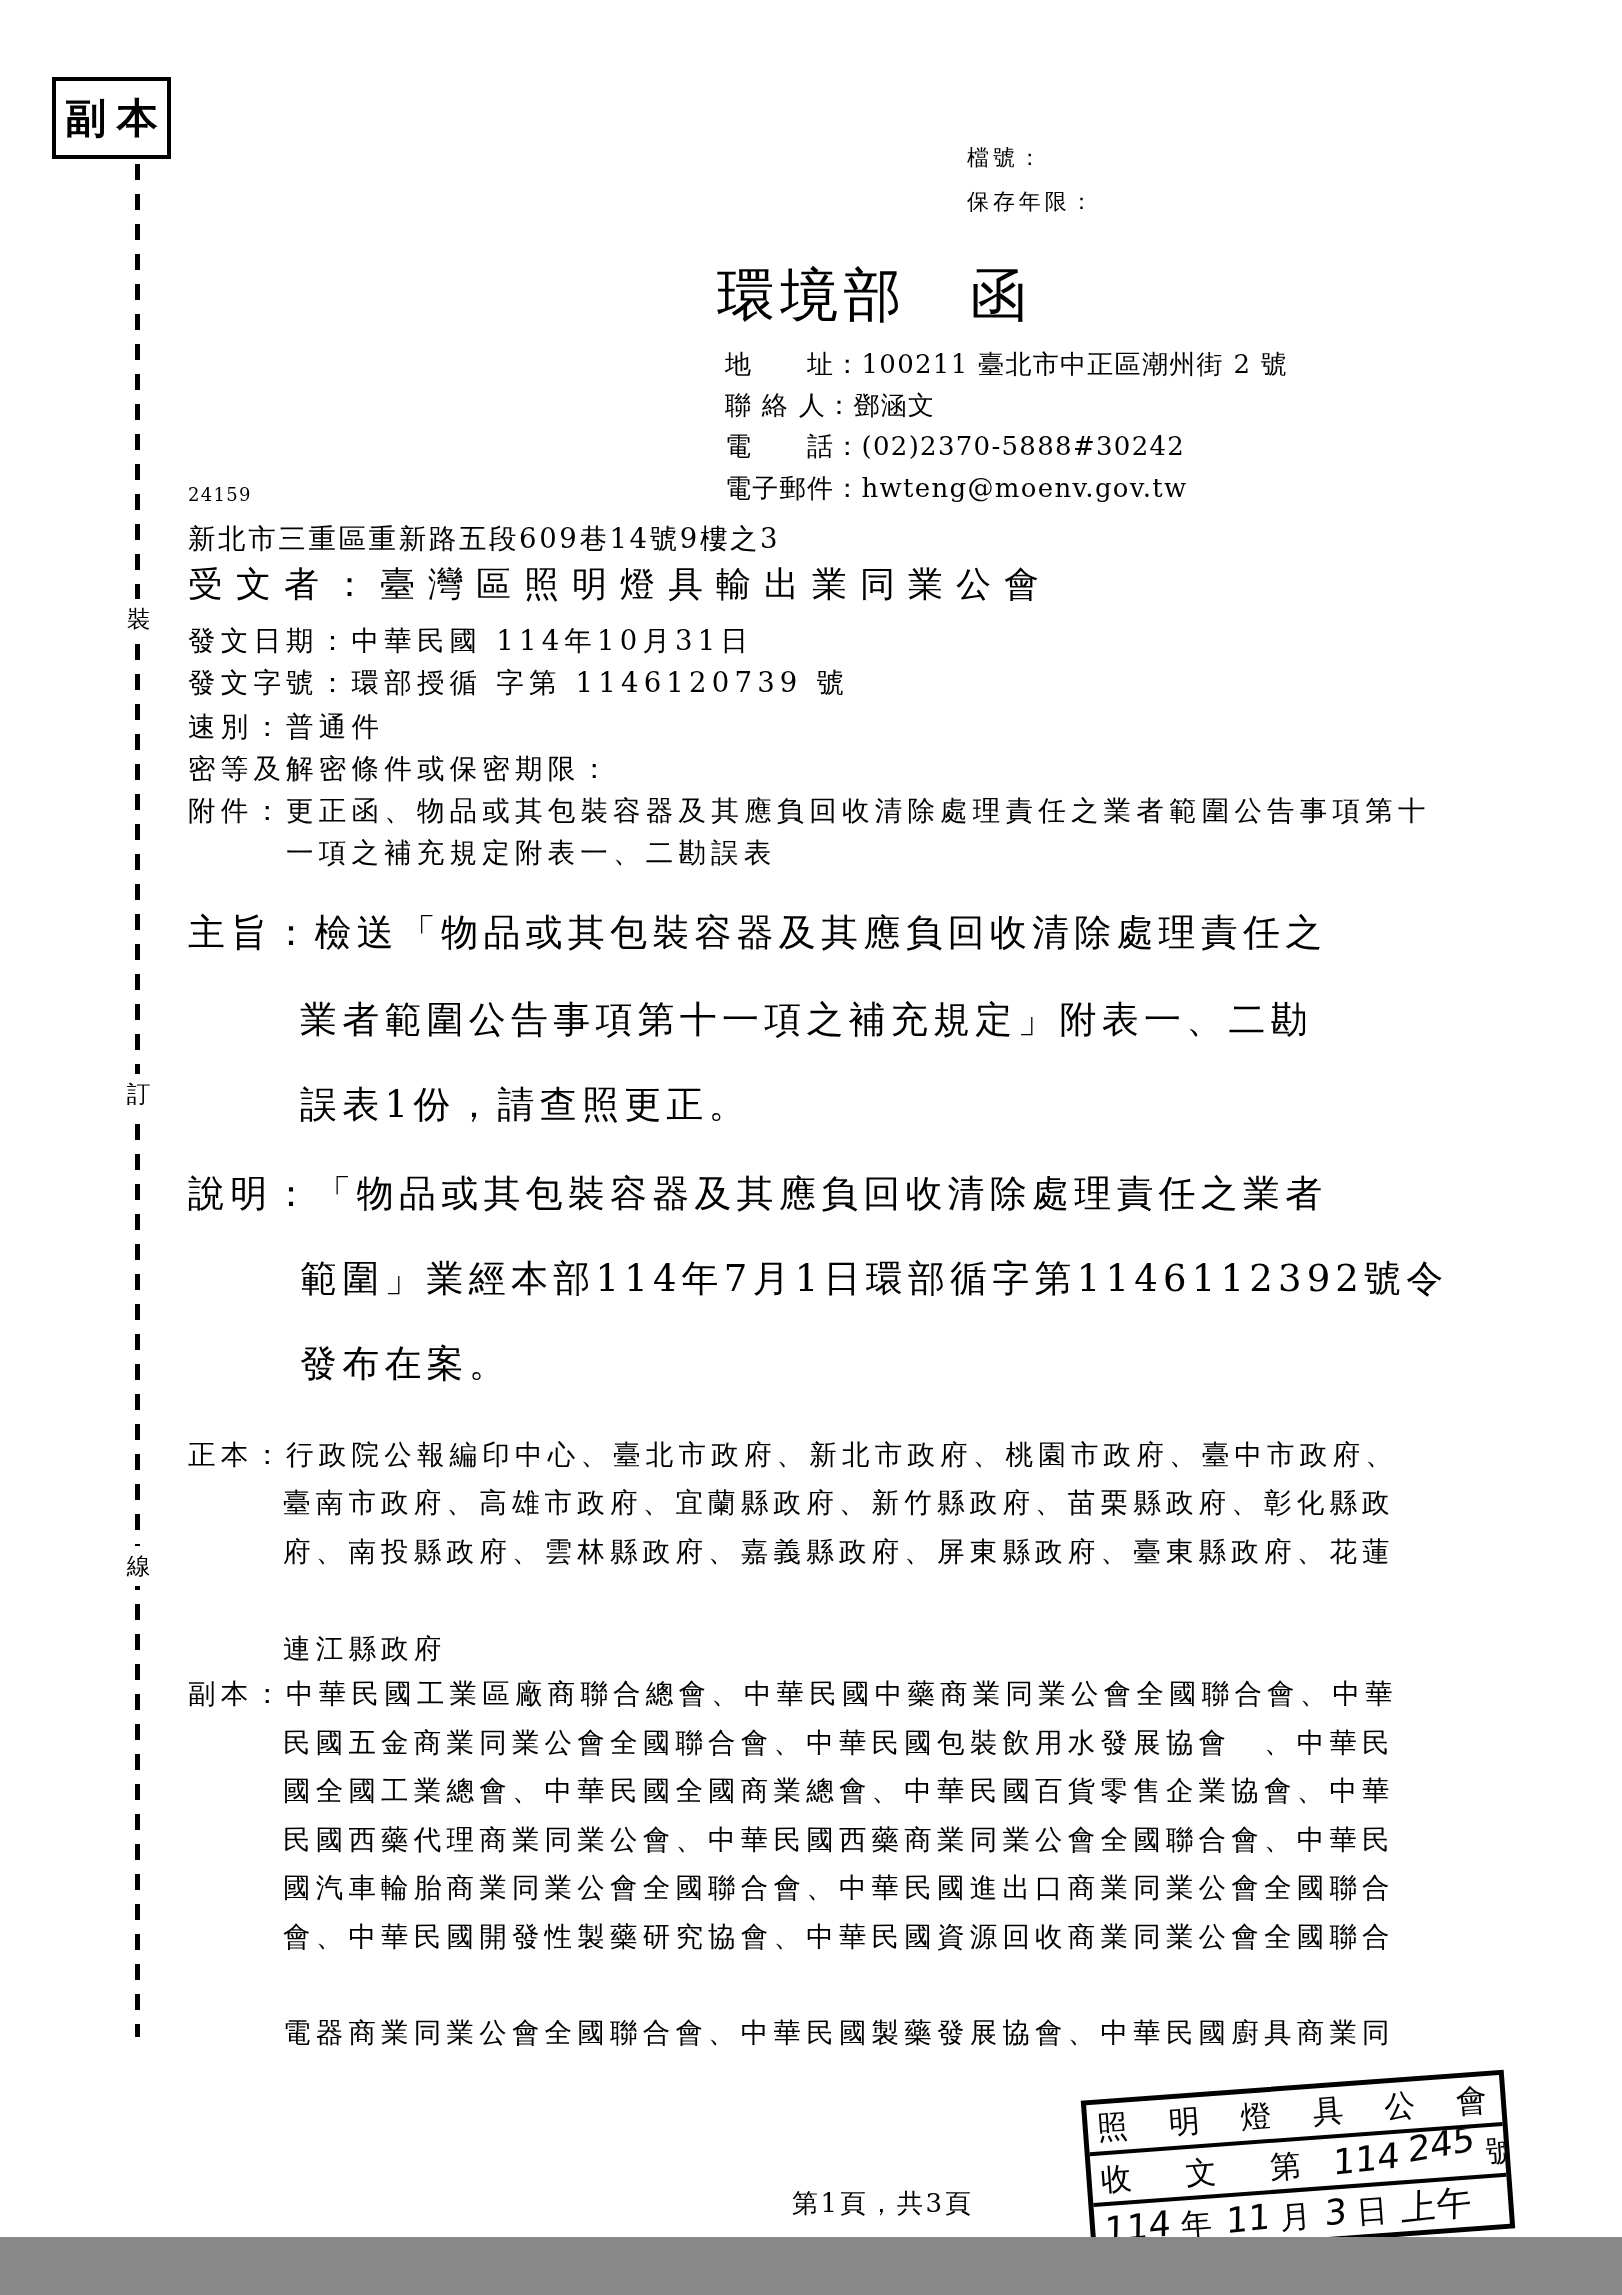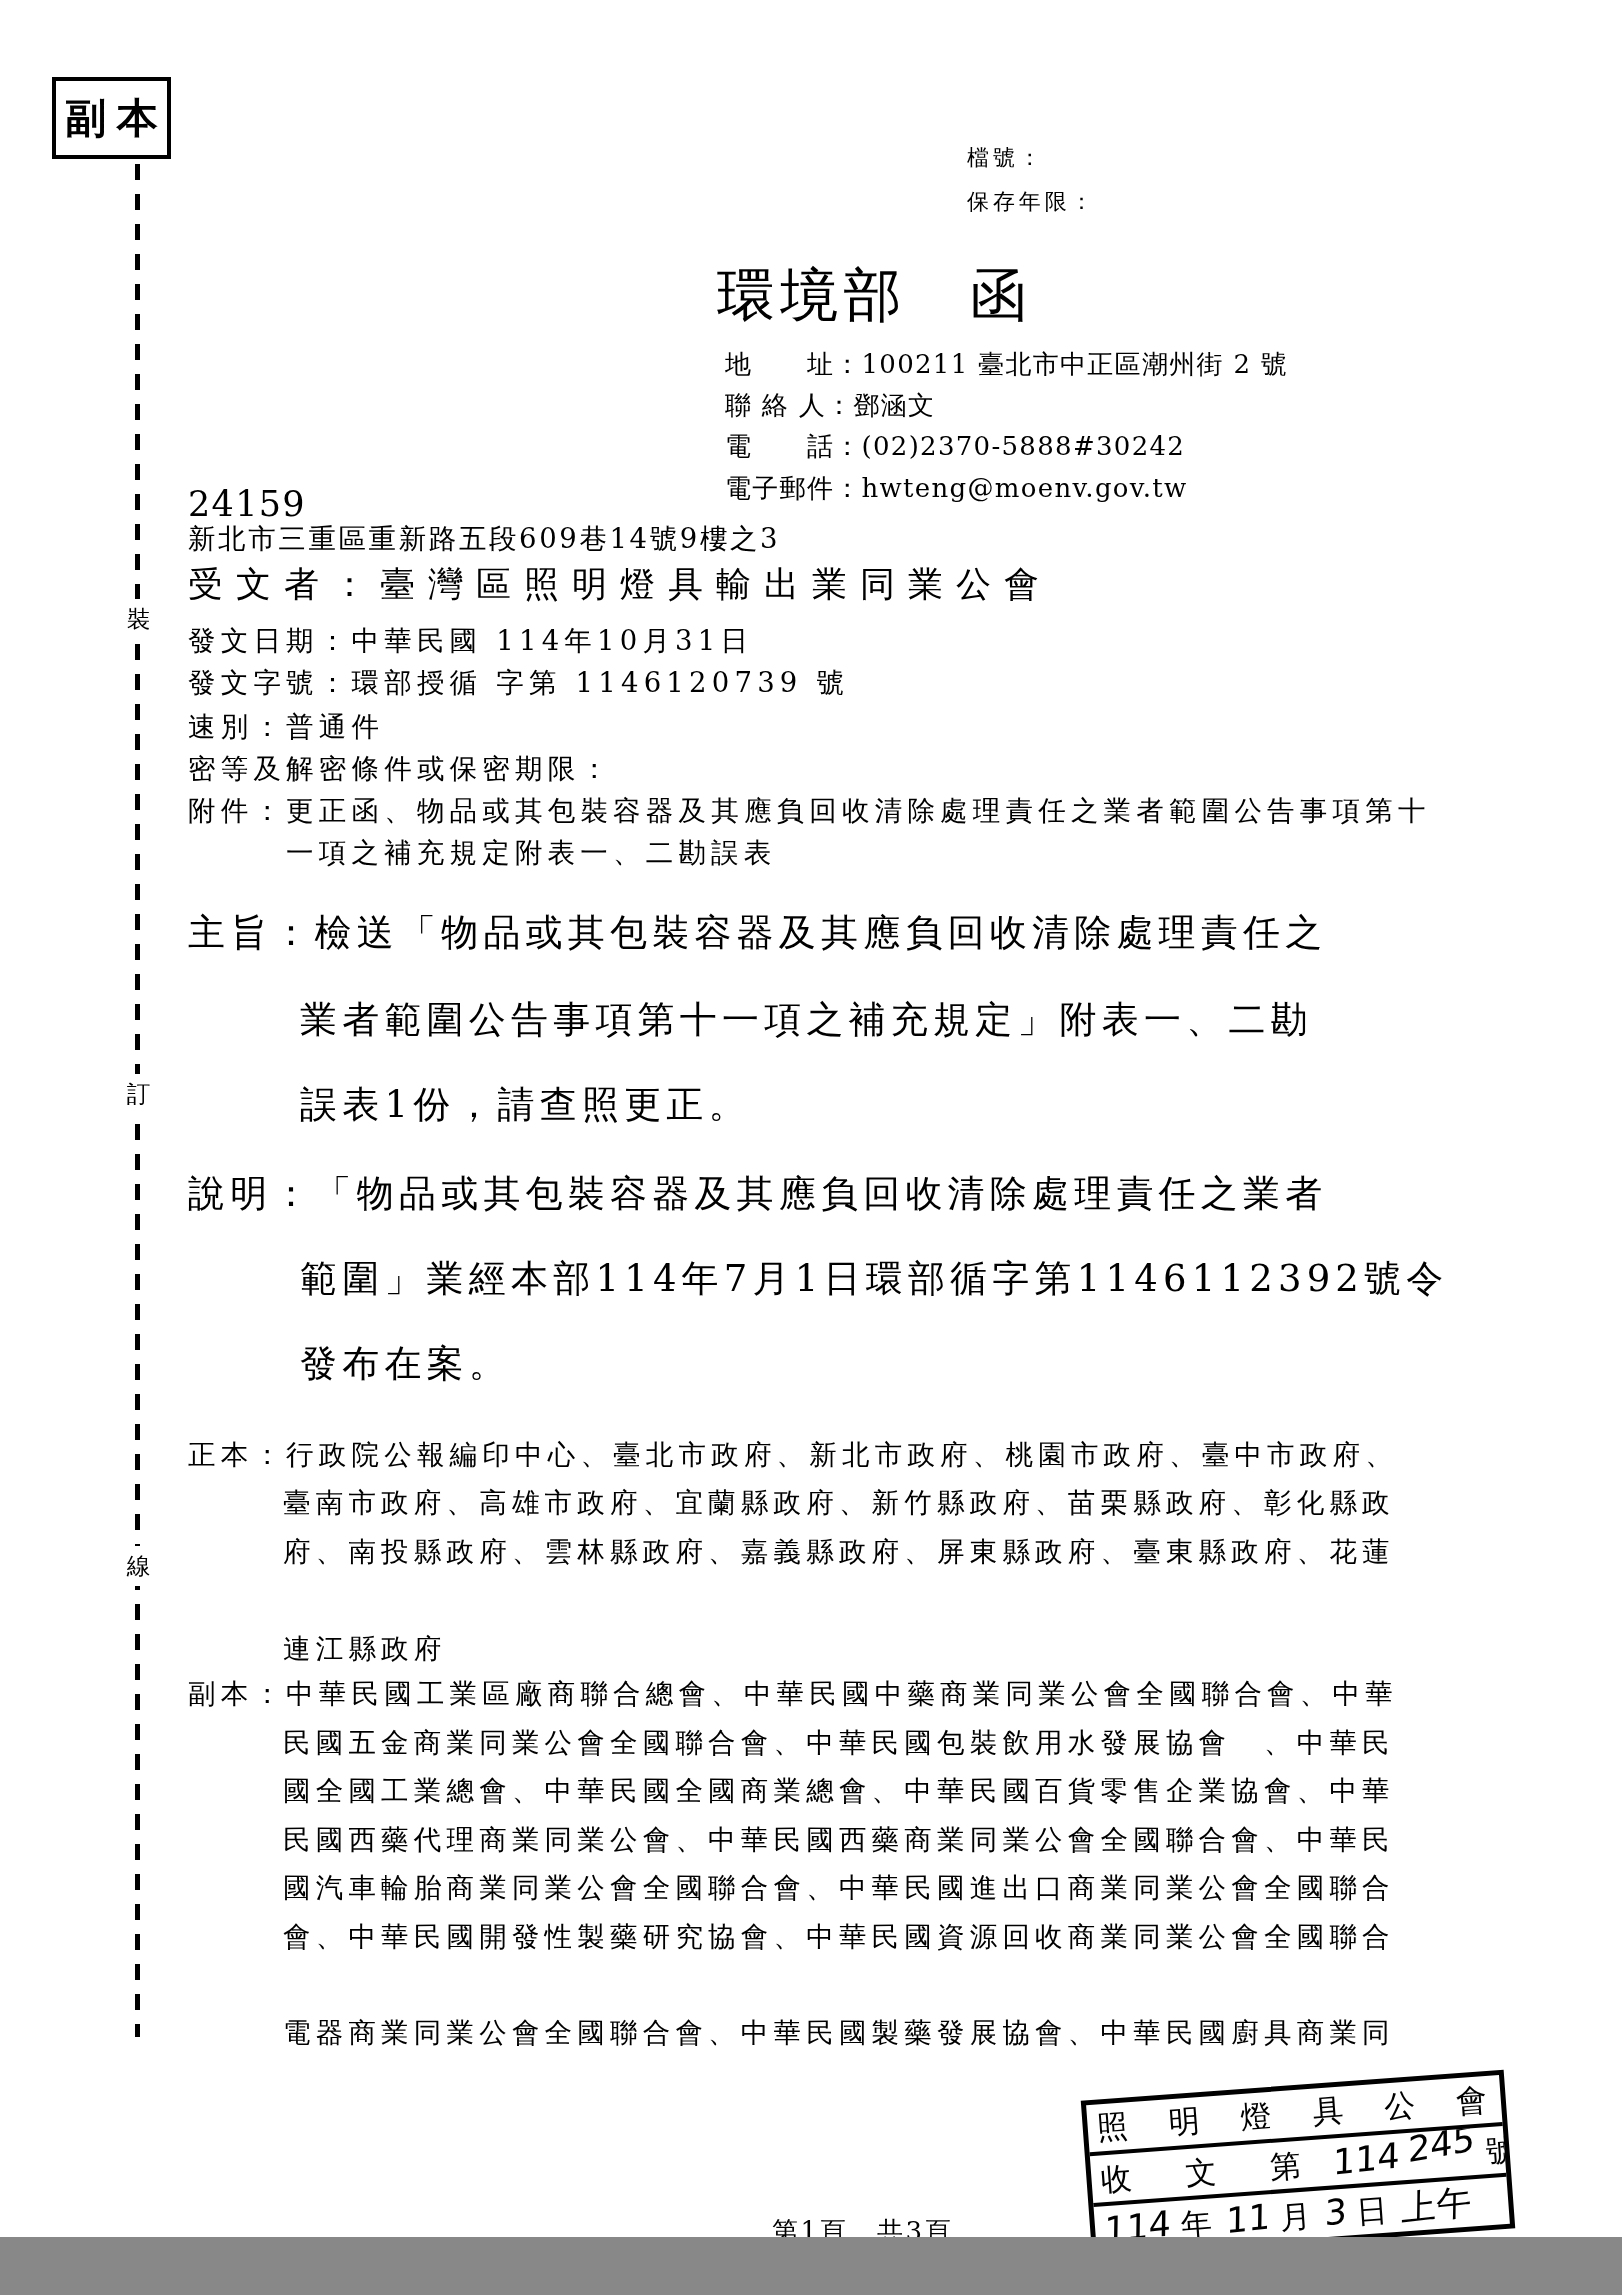--- a/index.html
+++ b/index.html
@@ -31,21 +31,21 @@
     left:124px;width:29px;text-align:center;
     font-size:23.6px;background:#fff;padding:3.9px 0;
   }
 
   .file-block-line{font-size:22px;letter-spacing:3.9px;}
 
   .doc-title{font-size:58px;letter-spacing:5.2px;font-weight:500;}
 
   .contact-line{font-size:26px;letter-spacing:1.3px;margin-top:12px;}
 
-  .zip{font-size:35px;letter-spacing:1.3px;text-align:center;}
+  .zip{font-size:18px;letter-spacing:1.3px;text-align:center;}
   .street{font-size:27.5px;letter-spacing:2.6px;}
 
   .recipient-line{font-size:35px;letter-spacing:13px;}
 
   .meta-line{font-size:27.5px;letter-spacing:5.2px;}
   .block-line{font-size:27.5px;letter-spacing:5.2px;}
 
   .subject-line{font-size:37px;letter-spacing:5.2px;}
 
   .footer-line{font-size:26px;letter-spacing:2.6px;}
@@ -154,21 +154,21 @@
   <div class="abs block-line" style="left:188px;top:1676px;">
     <span>副本：</span><span>中華民國工業區廠商聯合總會、中華民國中藥商業同業公會全國聯合會、中華</span>
   </div>
   <div class="abs block-line" style="left:283px;top:1725px;">民國五金商業同業公會全國聯合會、中華民國包裝飲用水發展協會　、中華民</div>
   <div class="abs block-line" style="left:283px;top:1773px;">國全國工業總會、中華民國全國商業總會、中華民國百貨零售企業協會、中華</div>
   <div class="abs block-line" style="left:283px;top:1822px;">民國西藥代理商業同業公會、中華民國西藥商業同業公會全國聯合會、中華民</div>
   <div class="abs block-line" style="left:283px;top:1870px;">國汽車輪胎商業同業公會全國聯合會、中華民國進出口商業同業公會全國聯合</div>
   <div class="abs block-line" style="left:283px;top:1919px;">會、中華民國開發性製藥研究協會、中華民國資源回收商業同業公會全國聯合</div>
   <div class="abs block-line" style="left:283px;top:2015px;">電器商業同業公會全國聯合會、中華民國製藥發展協會、中華民國廚具商業同</div>
 
-  <div class="abs footer-line" style="left:772px;top:2186px;margin-top:28px;">第1頁，共3頁</div>
+  <div class="abs footer-line" style="left:792px;top:2186px;">第1頁，共3頁</div>
 
   <div class="abs receipt-stamp">
     <div class="stamp-row stamp-row1">照明燈具公會</div>
     <div class="stamp-row stamp-row2">
       <span class="printed">收 文 第</span>
       <span class="hand">114</span>
       <span class="hand raised">245</span>
       <span class="printed">號</span>
     </div>
     <div class="stamp-row stamp-row3">

